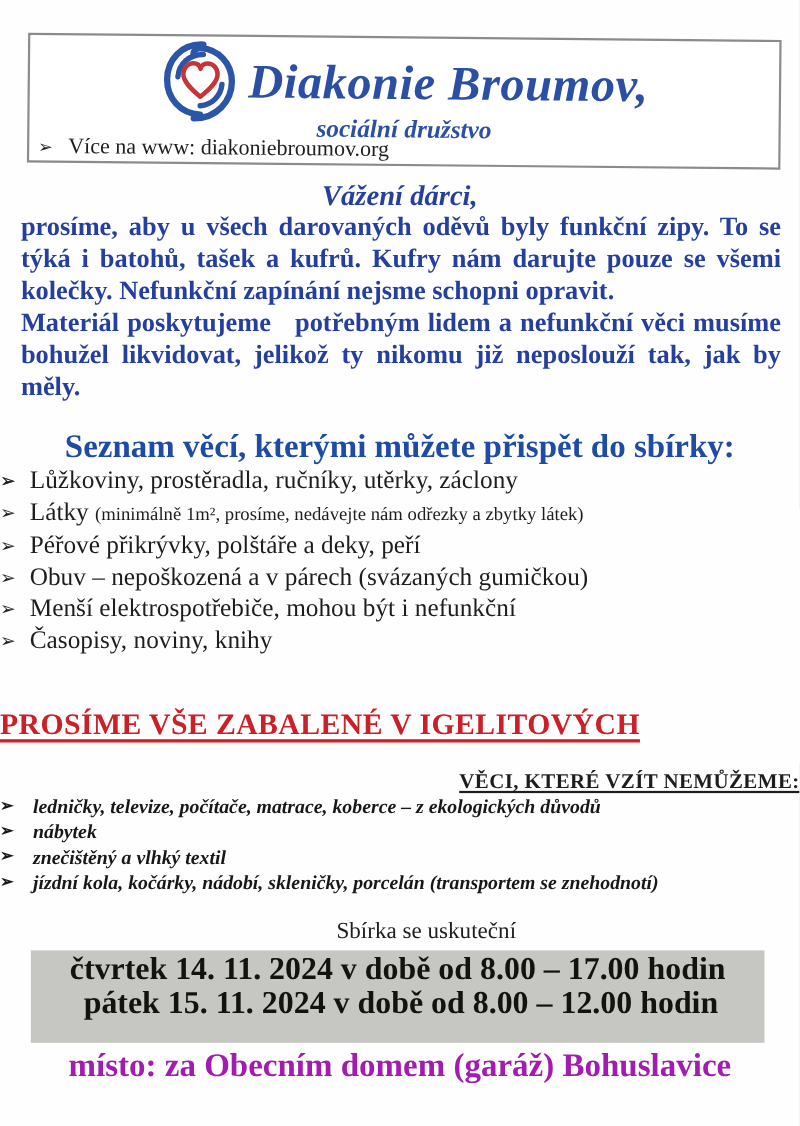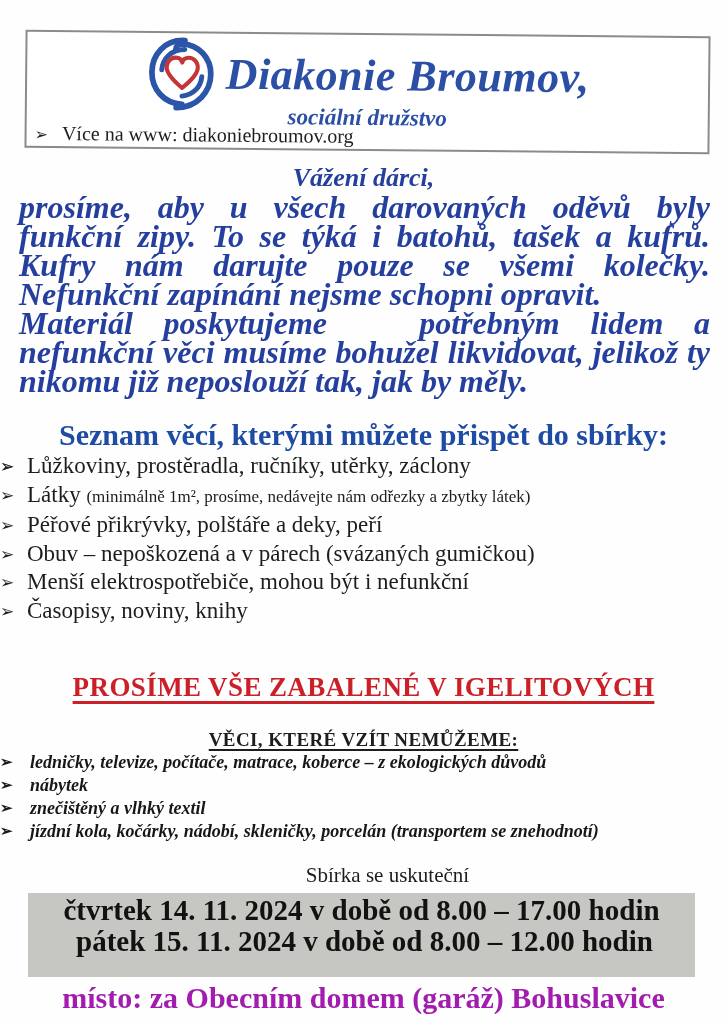--- a/index.html
+++ b/index.html
@@ -41,53 +41,53 @@
   }
   .website-line .bullet{font-size:16px;margin-right:14px;}
   
   .salutation{
     margin-top:12px;text-align:center;
     font-size:26px;font-weight:bold;font-style:italic;color:#253f9e;
   }
   .intro-para{
     margin:0 17px 0 19px;
     text-align:justify;
-    font-size:32px;line-height:29px;
-    font-weight:bold;font-style:italic;color:#253f9e;
+    font-size:24px;line-height:29px;
+    font-weight:bold;color:#253f9e;
   }
   
   .donate-heading{
     margin:22px 0 0 0;text-align:center;
     font-size:30px;font-weight:bold;color:#1e4ba4;
   }
   ul.plain{list-style:none;margin:0;padding:0;}
   .donate-list{
     margin:28px 30px 0 32px;
     font-size:23px;line-height:28.5px;color:#1d1d1b;
   }
   .donate-list li{position:relative;padding-left:27px;}
   .donate-list .bullet{
     position:absolute;left:0;top:1px;font-size:17px;color:#222;
   }
   .donate-list .note{font-size:17px;}
   
   .packing-notice{
-    margin-top:46px;text-align:center;
+    margin-top:46px;
     color:#cb2028;font-weight:bold;
     font-size:27px;line-height:33px;letter-spacing:0.4px;
   }
   .packing-notice div{
     display:inline-block;
     text-decoration:underline;
     text-decoration-thickness:2.5px;
     text-underline-offset:5px;
   }
   
   .cannot-heading{
-    margin-top:25px;text-align:center;
+    margin-top:25px;text-align:right;
     font-size:19px;font-weight:bold;letter-spacing:0.4px;
     text-decoration:underline;text-decoration-thickness:2px;text-underline-offset:3px;
   }
   .cannot-list{
     margin:5px 45px 0 100px;
     font-size:18px;line-height:23px;
     font-weight:bold;font-style:italic;color:#171715;
   }
   .cannot-list li{position:relative;padding-left:30px;}
   .cannot-list .bullet{

